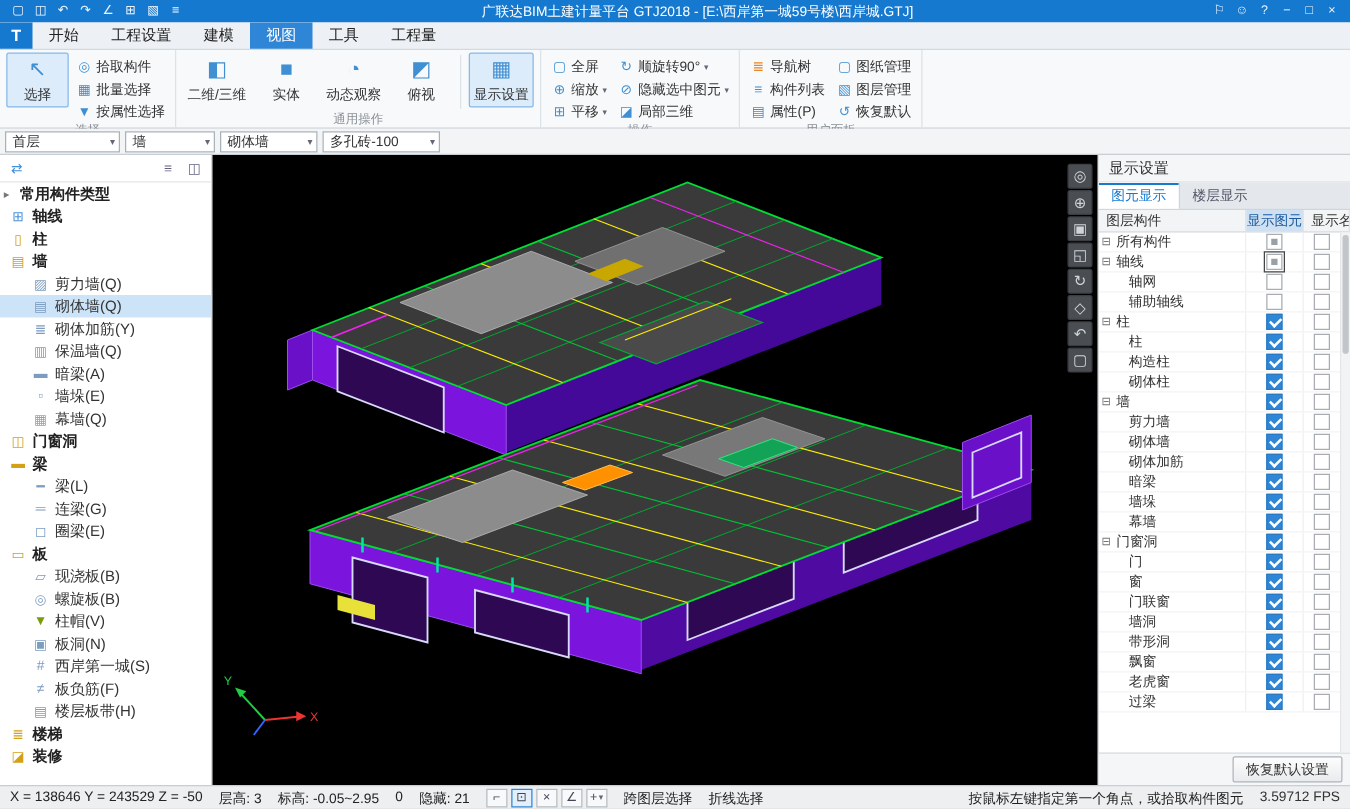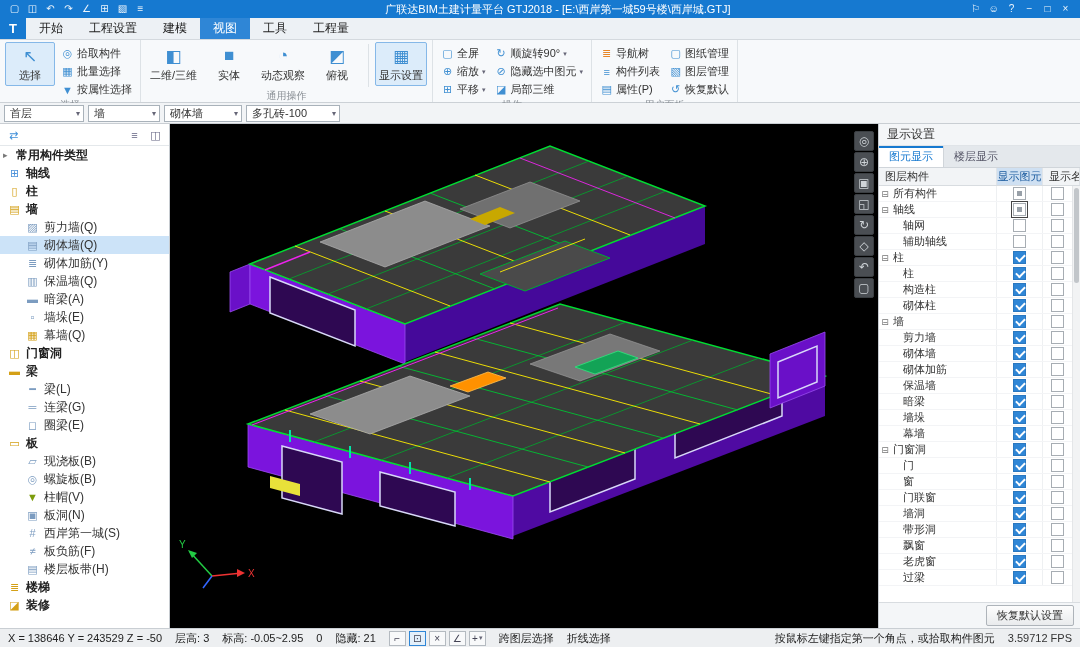--- a/index.html
+++ b/index.html
@@ -31,21 +31,21 @@
 .rbig .blabel{font-size:11px;margin-top:1px;white-space:nowrap}
 .rcol{display:flex;flex-direction:column;gap:1px;padding-top:3px}
 .rsmall{display:flex;align-items:center;gap:3px;font-size:11px;padding:1px 3px;white-space:nowrap;border-radius:2px}
 .rsmall .sicon{font-size:11px;width:13px;text-align:center}
 .sarrow{font-size:7px;color:#667}
 .rdiv{width:1px;background:#dde2e6;align-self:stretch;margin:2px 3px}
 
 
 .contextbar{height:21px;background:#f2f4f6;border-bottom:1px solid #c9ced3;display:flex;align-items:center;gap:4px;padding:0 4px;flex:none}
 .dropdown{height:17px;background:#fff;border:1px solid #a9b2ba;display:flex;align-items:center;font-size:11px;padding:0 3px 0 5px;gap:4px}
-.dropdown:nth-child(1){width:80px}.dropdown:nth-child(2){width:72px}
+.dropdown:nth-child(1){width:92px}.dropdown:nth-child(2){width:72px}
 .dropdown:nth-child(3){width:78px}.dropdown:nth-child(4){width:94px}
 .dropdown .sp{flex:1}
 .dropdown .arrow{color:#667;font-size:8px}
 
 
 .main{flex:1;display:flex;min-height:0}
 .sidebar{width:170px;background:#fff;border-right:1px solid #c6cbd0;display:flex;flex-direction:column;flex:none}
 .sb-header{height:22px;display:flex;align-items:center;padding:0 7px;gap:8px;border-bottom:1px solid #e4e8eb;font-size:11px;color:#557}
 .sb-header .sp{flex:1}
 .sb-tree{flex:1;overflow:hidden}
@@ -655,32 +655,20 @@
               <div class="rp-c1">
                 <span class="cb checked"></span>
               </div>
               <div class="rp-c2">
                 <span class="cb unchecked"></span>
               </div>
             </div>
             <div class="rp-row">
               <div class="rp-c0">
                 <span class="indent" style="width: 22px;"></span>
-                <span class="lbl">保温墙</span>
-              </div>
-              <div class="rp-c1">
-                <span class="cb checked"></span>
-              </div>
-              <div class="rp-c2">
-                <span class="cb unchecked"></span>
-              </div>
-            </div>
-            <div class="rp-row">
-              <div class="rp-c0">
-                <span class="indent" style="width: 22px;"></span>
                 <span class="lbl">暗梁</span>
               </div>
               <div class="rp-c1">
                 <span class="cb checked"></span>
               </div>
               <div class="rp-c2">
                 <span class="cb unchecked"></span>
               </div>
             </div>
             <div class="rp-row">

